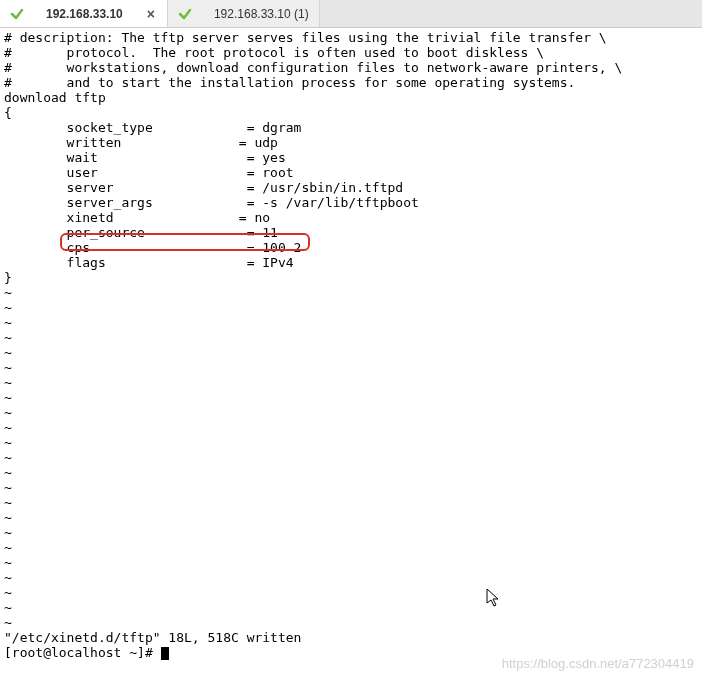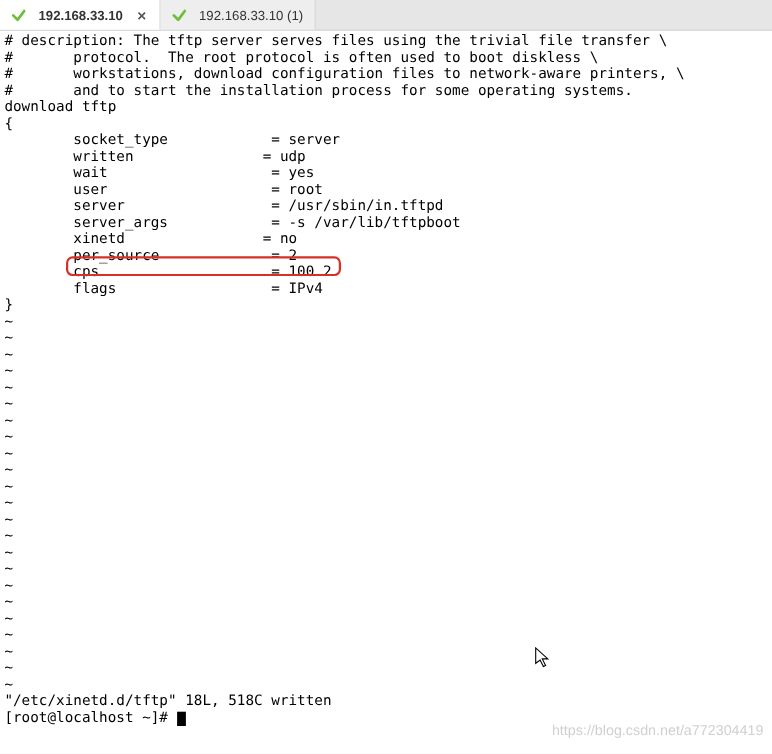--- a/index.html
+++ b/index.html
@@ -16,21 +16,21 @@
     height: 28px;
     background: #e6e6e6;
     border-bottom: 1px solid #ccc;
     display: flex;
     align-items: stretch;
   }
   .tab {
     display: flex;
     align-items: center;
     padding: 0 10px;
-    gap: 11px;
+    gap: 22px;
     font-family: Arial, sans-serif;
     font-size: 12px;
     color: #333;
     border-right: 1px solid #d4d4d4;
     background: #eeeeee;
     cursor: pointer;
   }
   .tab.active {
     background: #ffffff;
     font-weight: bold;
@@ -110,28 +110,28 @@
     <span>192.168.33.10 (1)</span>
   </div>
 </div>
 
 <div class="terminal"><span># description: The tftp server serves files using the trivial file transfer \</span>
 <span>#       protocol.  The root protocol is often used to boot diskless \</span>
 <span>#       workstations, download configuration files to network-aware printers, \</span>
 <span>#       and to start the installation process for some operating systems.</span>
 <span>download tftp</span>
 <span>{</span>
-<span id="entry-0">        socket_type            = server</span>
+<span id="entry-0">        socket_type            = dgram</span>
 <span id="entry-1">        written               = udp</span>
 <span id="entry-2">        wait                   = yes</span>
 <span id="entry-3">        user                   = root</span>
 <span id="entry-4">        server                 = /usr/sbin/in.tftpd</span>
 <span id="entry-5">        server_args            = -s /var/lib/tftpboot</span>
 <span id="entry-6">        xinetd                = no</span>
-<span id="entry-7">        per_source             = 2</span>
+<span id="entry-7">        per_source             = 11</span>
 <span id="entry-8">        cps                    = 100 2</span>
 <span id="entry-9">        flags                  = IPv4</span>
 <span>}</span>
 <span class="tilde">~</span>
 <span class="tilde">~</span>
 <span class="tilde">~</span>
 <span class="tilde">~</span>
 <span class="tilde">~</span>
 <span class="tilde">~</span>
 <span class="tilde">~</span>

